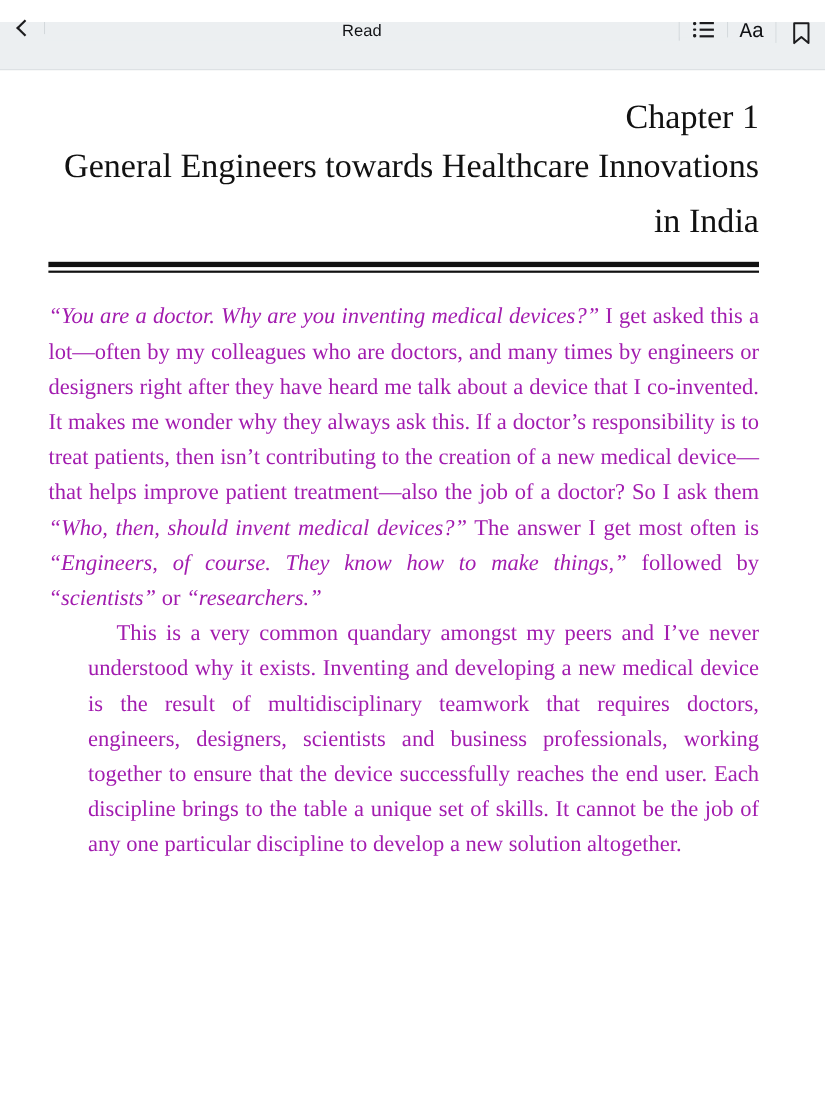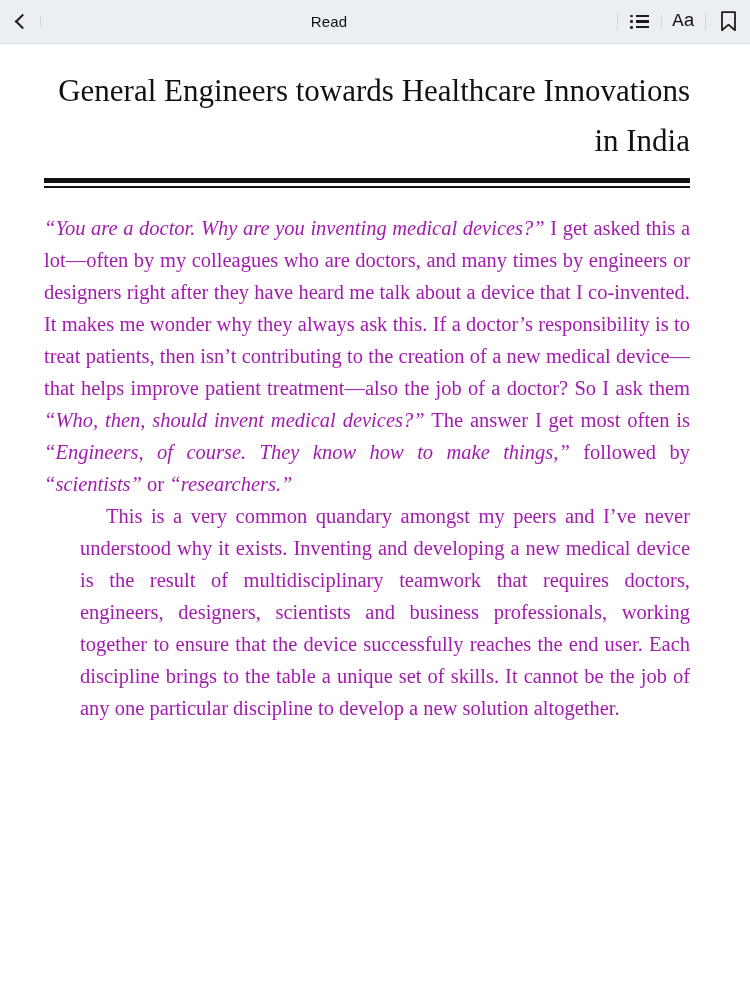--- a/index.html
+++ b/index.html
@@ -19,23 +19,24 @@
     display: flex;
     flex-direction: column;
     background: #ffffff;
   }
 
   
   .topbar {
     flex: 0 0 44px;
     height: 44px;
     display: flex;
-    align-items: center;
+    align-items: flex-start;
     background: #eceff1;
     border-bottom: 1px solid #d8dcdf;
+    margin-top: 20px;
   }
 
   .topbar-cell {
     display: flex;
     align-items: center;
     justify-content: center;
     background: #eceff1;
   }
 
   .back-cell {
@@ -271,20 +272,21 @@
       <svg class="bookmark-icon" width="17" height="21" viewBox="0 0 17 21">
         <path d="M2 1.2 H15 V19.2 L8.5 13.6 L2 19.2 Z" fill="none" stroke="#1c1c1e" stroke-width="1.8" stroke-linejoin="round"></path>
       </svg>
     </div>
 
   </div>
 
   <div class="page">
 
     <div class="heading-block">
+      <div class="chapter-num">Chapter 1</div>
       <div class="chapter-title">General Engineers towards Healthcare Innovations in India</div>
     </div>
 
     <div class="rule">
       <div class="rule-thick"></div>
       <div class="rule-gap"></div>
       <div class="rule-thin"></div>
     </div>
 
     <div class="body-text">

